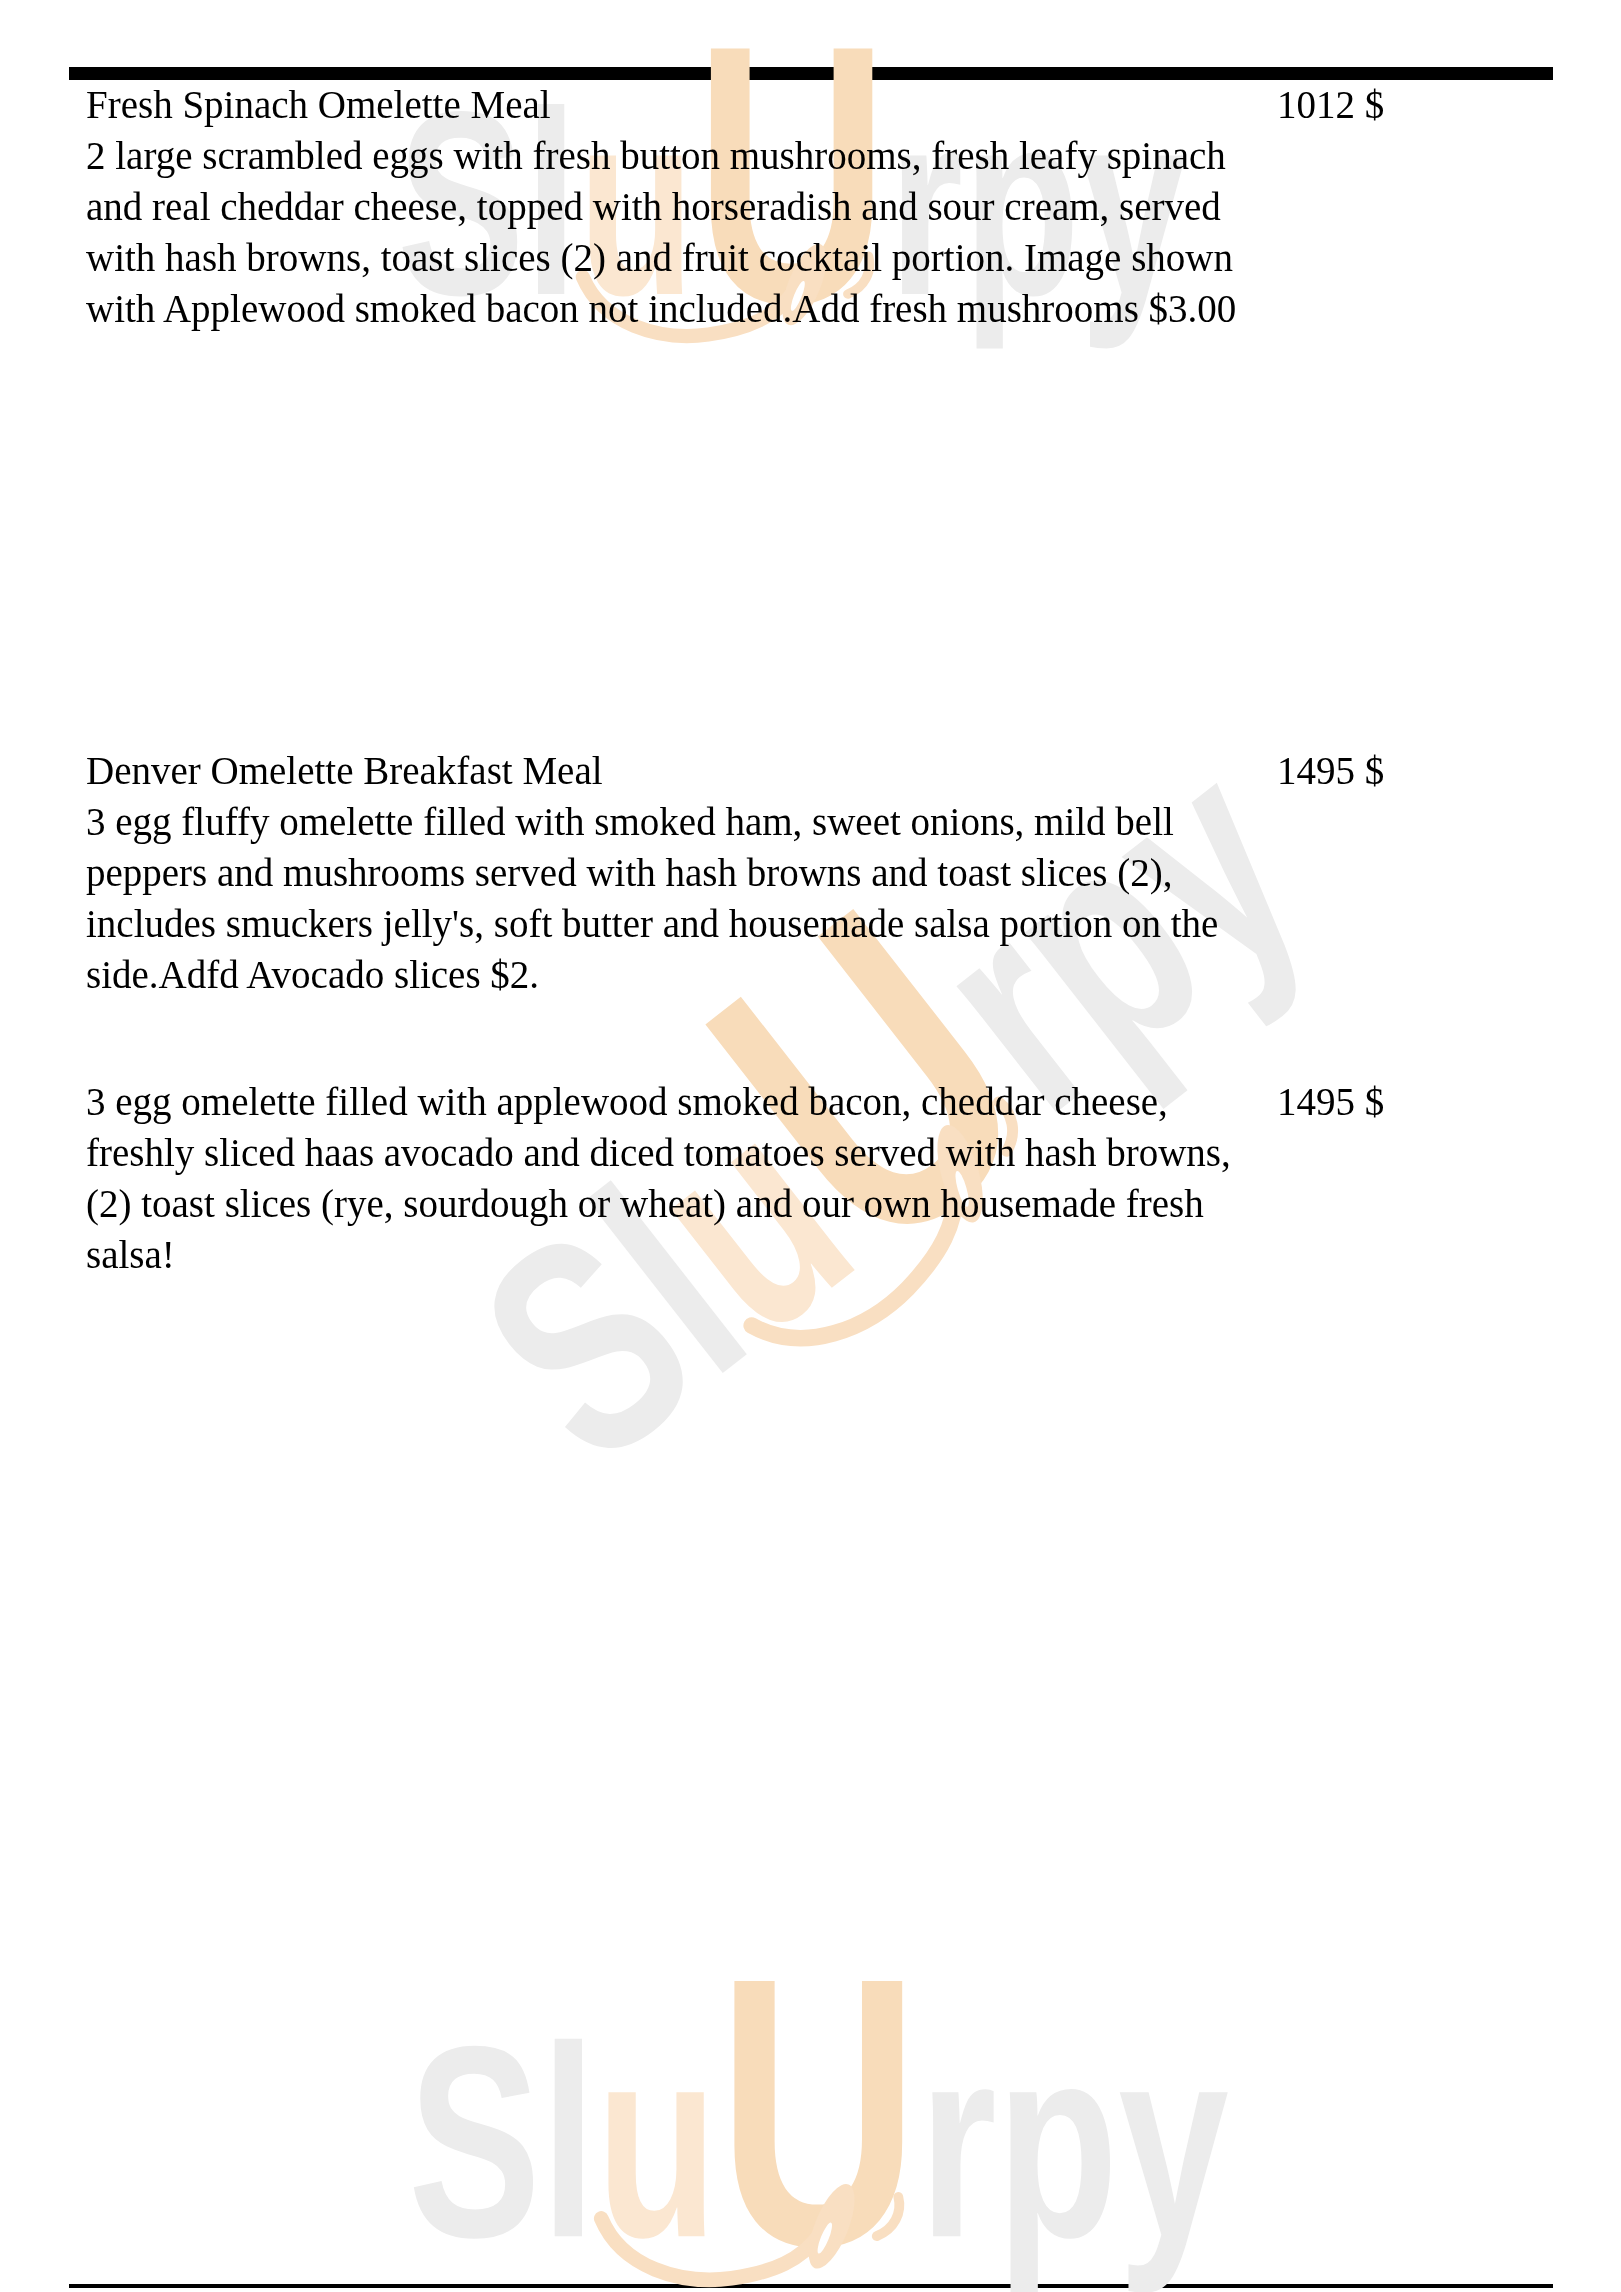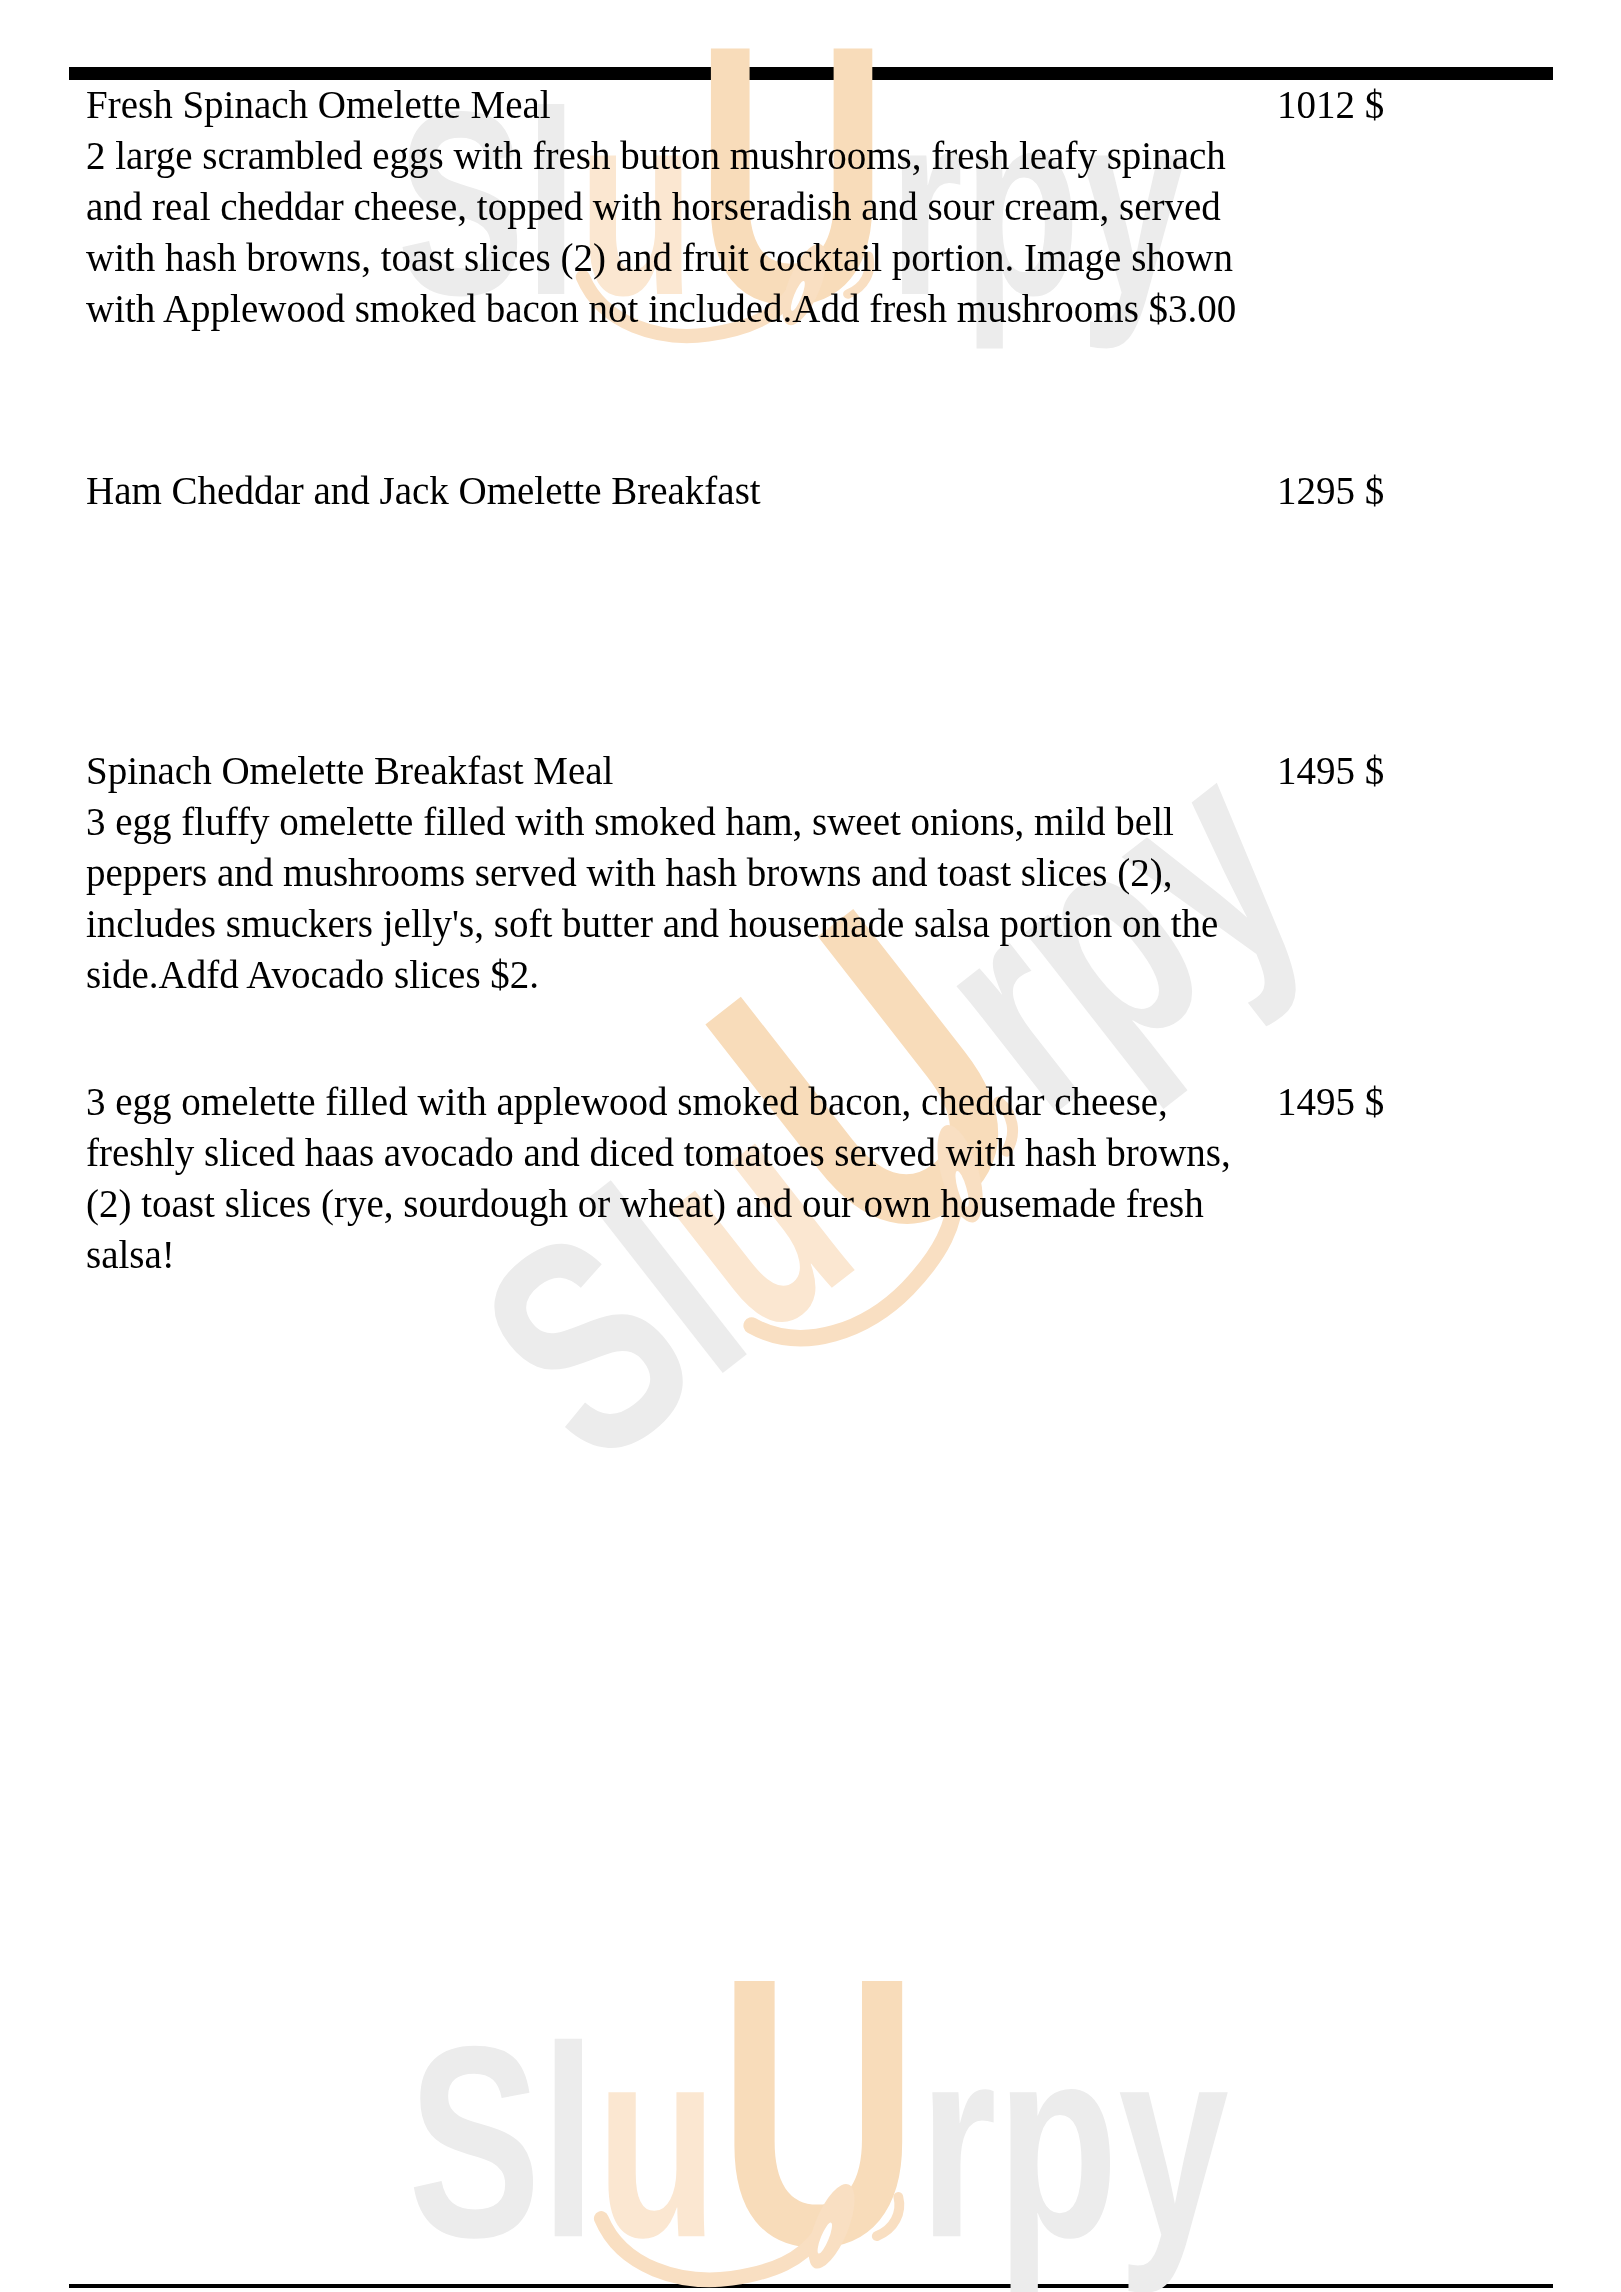--- a/index.html
+++ b/index.html
@@ -80,29 +80,25 @@
 
     <div class="menu-item">
       <div class="item-head">
         <span class="item-name">Fresh Spinach Omelette Meal</span>
         <span class="item-price">1012 $</span>
       </div>
       <div class="item-desc">2 large scrambled eggs with fresh button mushrooms, fresh leafy spinach and real cheddar cheese, topped with horseradish and sour cream, served with hash browns, toast slices (2) and fruit cocktail portion. Image shown with Applewood smoked bacon not included.Add fresh mushrooms $3.00</div>
     </div>
 
     <div class="menu-item">
-      <div class="item-head">
-        <span class="item-name">Ham Cheddar and Jack Omelette Breakfast</span>
-        <span class="item-price">1295 $</span>
-      </div>
     </div>
 
     <div class="menu-item">
       <div class="item-head">
-        <span class="item-name">Spinach Omelette Breakfast Meal</span>
+        <span class="item-name">Denver Omelette Breakfast Meal</span>
         <span class="item-price">1495 $</span>
       </div>
       <div class="item-desc">3 egg fluffy omelette filled with smoked ham, sweet onions, mild bell peppers and mushrooms served with hash browns and toast slices (2), includes smuckers jelly's, soft butter and housemade salsa portion on the side.Adfd Avocado slices $2.</div>
     </div>
 
     <div class="menu-item">
       <div class="item-head">
         <span class="item-price">1495 $</span>
       </div>
       <div class="item-desc">3 egg omelette filled with applewood smoked bacon, cheddar cheese, freshly sliced haas avocado and diced tomatoes served with hash browns, (2) toast slices (rye, sourdough or wheat) and our own housemade fresh salsa!</div>

